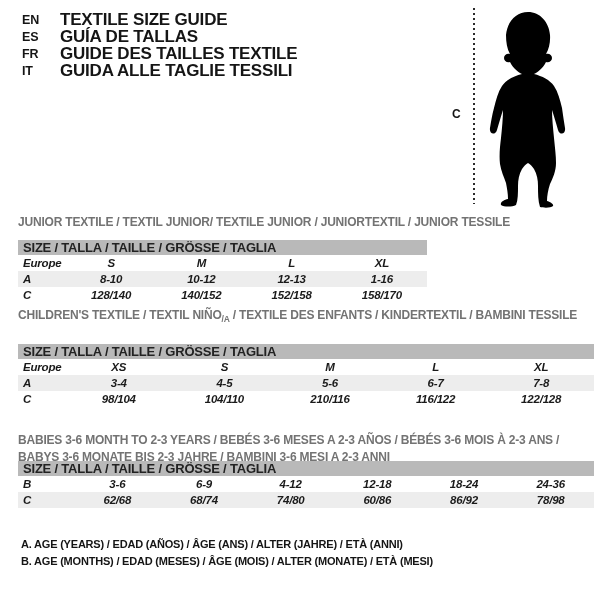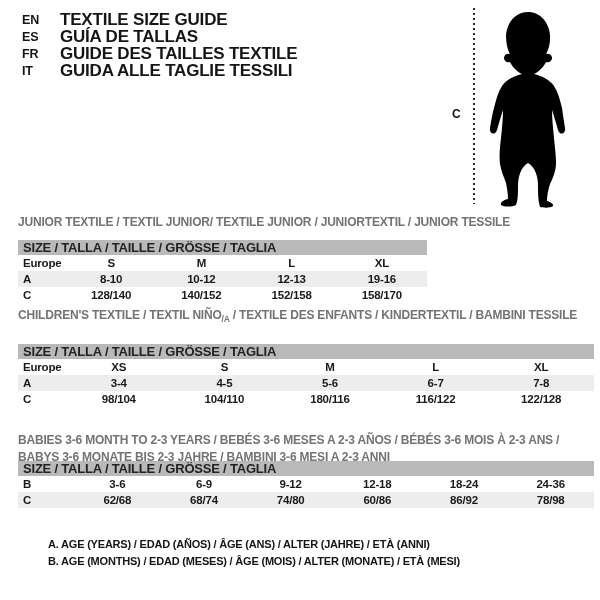--- a/index.html
+++ b/index.html
@@ -24,27 +24,27 @@
   #t3-title{top:432px;line-height:17px;}
   .subA{font-size:8.5px;vertical-align:-3px;}
   
   .sizetable{position:absolute;border-collapse:collapse;table-layout:fixed;
              font-weight:bold;font-size:11.5px;color:#1a1a1a;letter-spacing:-0.2px;}
   #t1-table{left:18px;top:240px;width:409px;}
   #t2-table{left:18px;top:344px;width:576px;}
   #t3-table{left:18px;top:461px;width:576px;}
   .sizetable th.bar{background:#b9b9b9;text-align:left;padding:0 0 0 5px;height:15px;
                     font-size:13px;font-weight:bold;color:#222;}
-  .sizetable td{height:16px;padding:0;text-align:center;vertical-align:middle;}
+  .sizetable td{height:16px;padding:0;text-align:center;vertical-align:middle;font-style:italic;}
   .sizetable td.lbl{text-align:left;padding-left:5px;}
   .sizetable tr.shaded td{background:#ededed;}
   col.c-lbl1{width:48px;} col.c-lbl2{width:48px;} col.c-lbl3{width:56px;}
   
   .footnotes{position:absolute;left:21px;top:538px;font-weight:bold;font-size:11px;}
-  .footnote{height:16.5px;white-space:nowrap;margin-left:27px;}
+  .footnote{height:16.5px;white-space:nowrap;}
 </style>
 </head>
 <body>
 
 <div class="page">
 
   <div class="lang-list">
     <div class="lang-row">
       <span class="lang-code">EN</span>
       <span class="lang-label">TEXTILE SIZE GUIDE</span>
@@ -109,21 +109,21 @@
         <td>S</td>
         <td>M</td>
         <td>L</td>
         <td>XL</td>
       </tr>
       <tr class="shaded">
         <td class="lbl">A</td>
         <td>8-10</td>
         <td>10-12</td>
         <td>12-13</td>
-        <td>19-16</td>
+        <td>1-16</td>
       </tr>
       <tr>
         <td class="lbl">C</td>
         <td>128/140</td>
         <td>140/152</td>
         <td>152/158</td>
         <td>158/170</td>
       </tr>
     </tbody>
   </table>
@@ -157,21 +157,21 @@
         <td>3-4</td>
         <td>4-5</td>
         <td>5-6</td>
         <td>6-7</td>
         <td>7-8</td>
       </tr>
       <tr>
         <td class="lbl">C</td>
         <td>98/104</td>
         <td>104/110</td>
-        <td>180/116</td>
+        <td>210/116</td>
         <td>116/122</td>
         <td>122/128</td>
       </tr>
     </tbody>
   </table>
 
   <div class="tbl-title" id="t3-title">
     <div>BABIES 3-6 MONTH TO 2-3 YEARS / BEBÉS 3-6 MESES A 2-3 AÑOS / BÉBÉS 3-6 MOIS À 2-3 ANS /</div>
     <div>BABYS 3-6 MONATE BIS 2-3 JAHRE / BAMBINI 3-6 MESI A 2-3 ANNI</div>
   </div>
@@ -188,21 +188,21 @@
     <thead>
       <tr>
         <th class="bar" colspan="7">SIZE / TALLA / TAILLE / GRÖSSE / TAGLIA</th>
       </tr>
     </thead>
     <tbody>
       <tr>
         <td class="lbl">B</td>
         <td>3-6</td>
         <td>6-9</td>
-        <td>9-12</td>
+        <td>4-12</td>
         <td>12-18</td>
         <td>18-24</td>
         <td>24-36</td>
       </tr>
       <tr class="shaded">
         <td class="lbl">C</td>
         <td>62/68</td>
         <td>68/74</td>
         <td>74/80</td>
         <td>60/86</td>

